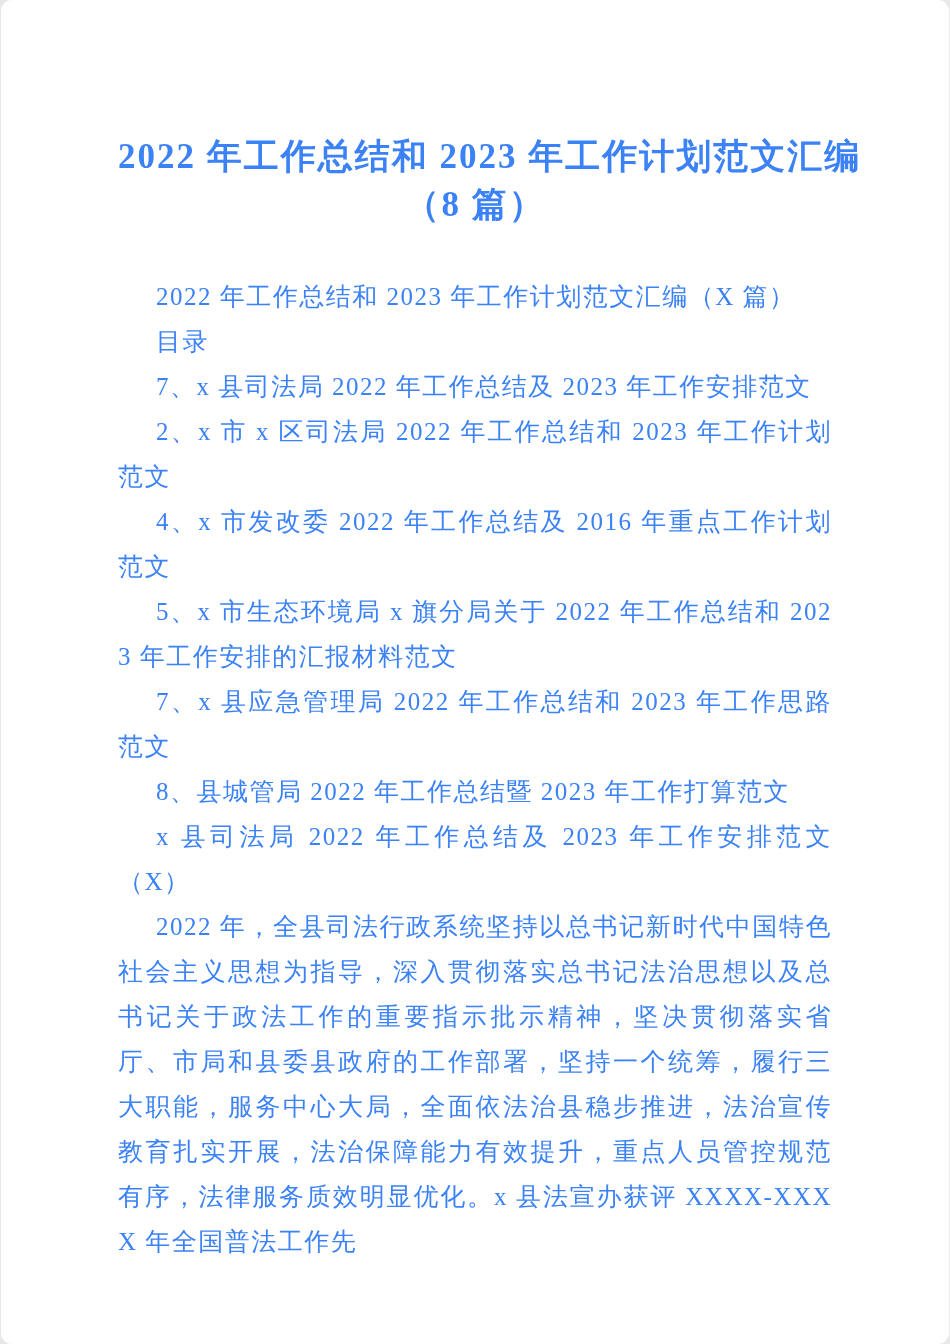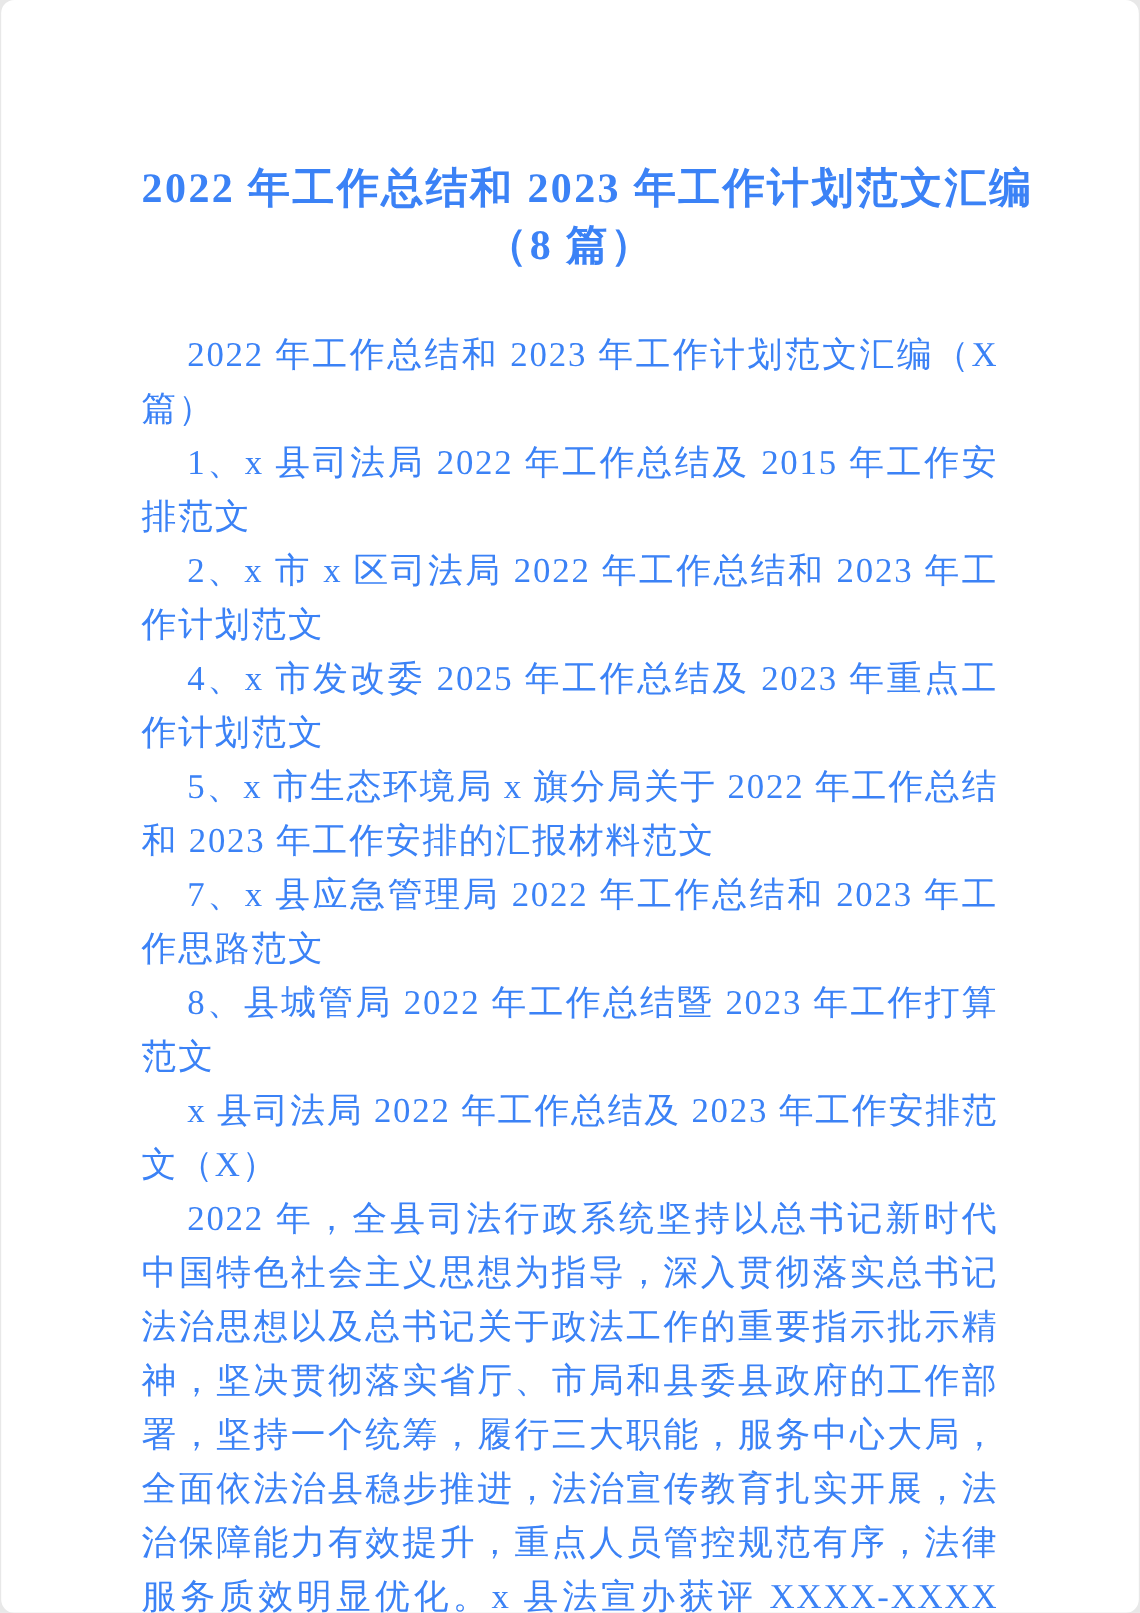--- a/index.html
+++ b/index.html
@@ -27,21 +27,21 @@
     font-weight: bold;
     text-align: center;
     letter-spacing: 2px;
   }
   .doc-title .title-line {
     display: block;
     white-space: nowrap;
   }
   .doc-body p {
     margin: 0;
-    font-size: 29px;
+    font-size: 25px;
     line-height: 45px;
     letter-spacing: 1.5px;
     text-indent: 38px;
     text-align: justify;
     word-break: break-all;
   }
 </style>
 </head>
 <body>
 
@@ -49,24 +49,25 @@
 
   <h1 class="doc-title">
     <span class="title-line">2022 年工作总结和 2023 年工作计划范文汇编</span>
     <span class="title-line">（8 篇）</span>
   </h1>
 
   <div class="doc-body">
 
     <p>2022 年工作总结和 2023 年工作计划范文汇编（X 篇）</p>
 
+    <p>目录</p>
 
-    <p>1、x 县司法局 2022 年工作总结及 2015 年工作安排范文</p>
+    <p>7、x 县司法局 2022 年工作总结及 2023 年工作安排范文</p>
     <p>2、x 市 x 区司法局 2022 年工作总结和 2023 年工作计划范文</p>
-    <p>4、x 市发改委 2025 年工作总结及 2023 年重点工作计划范文</p>
+    <p>4、x 市发改委 2022 年工作总结及 2016 年重点工作计划范文</p>
     <p>5、x 市生态环境局 x 旗分局关于 2022 年工作总结和 2023 年工作安排的汇报材料范文</p>
     <p>7、x 县应急管理局 2022 年工作总结和 2023 年工作思路范文</p>
     <p>8、县城管局 2022 年工作总结暨 2023 年工作打算范文</p>
 
     <p>x 县司法局 2022 年工作总结及 2023 年工作安排范文（X）</p>
 
     <p>2022 年，全县司法行政系统坚持以总书记新时代中国特色社会主义思想为指导，深入贯彻落实总书记法治思想以及总书记关于政法工作的重要指示批示精神，坚决贯彻落实省厅、市局和县委县政府的工作部署，坚持一个统筹，履行三大职能，服务中心大局，全面依法治县稳步推进，法治宣传教育扎实开展，法治保障能力有效提升，重点人员管控规范有序，法律服务质效明显优化。x 县法宣办获评 XXXX-XXXX 年全国普法工作先</p>
 
   </div>
 

